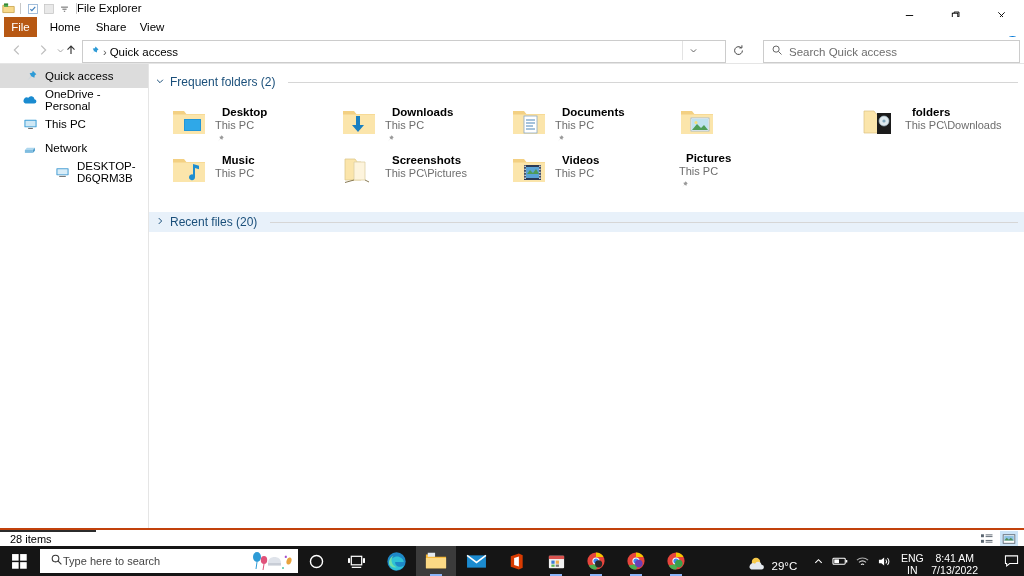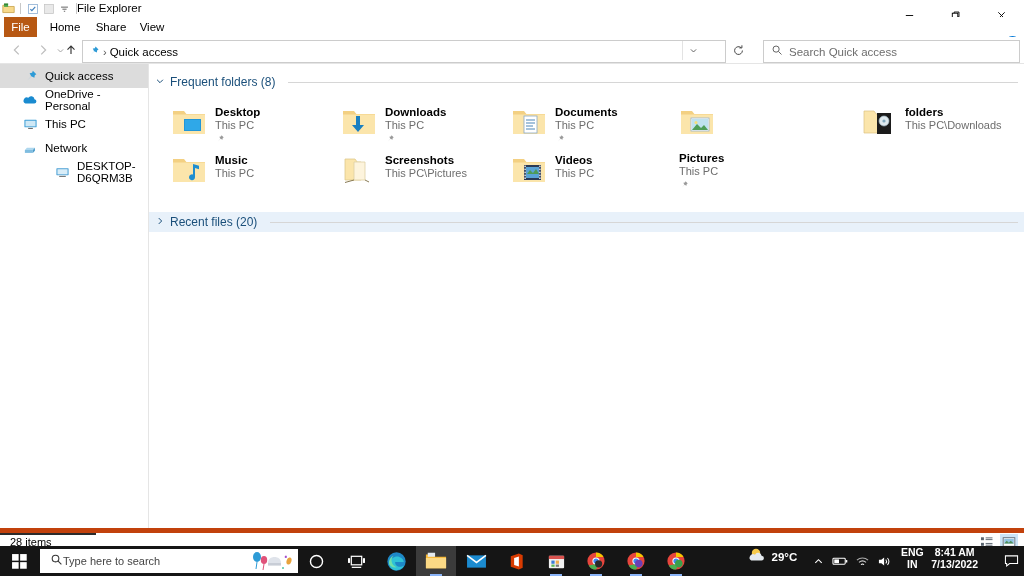--- a/index.html
+++ b/index.html
@@ -59,43 +59,43 @@
 
   
   .content{position:absolute;left:149px;top:64px;width:875px;height:464px;background:#fff;overflow:hidden;}
   .group-hdr{display:flex;align-items:center;gap:5px;height:20px;padding-left:6px;font-size:12px;color:#1a4f7a;}
   .group-hdr.recent{background:#e8f1fa;margin-top:8px;}
   .group-line{flex:1;height:1px;background:#d6d6d6;margin-left:8px;margin-right:6px;}
   .grid{position:relative;}
   .fitem{position:absolute;width:165px;height:46px;display:flex;align-items:flex-start;gap:8px;}
   .fic{width:36px;height:34px;position:relative;flex:0 0 36px;margin-top:2px;}
   .fmeta{padding-top:2px;min-width:0;}
-  .fname{font-size:11.5px;color:#000;font-weight:bold;white-space:nowrap;}
+  .fname{font-size:11.5px;color:#000;font-weight:bold;white-space:nowrap;margin-left:7px;}
   .fsub{font-size:11px;color:#6d6d6d;white-space:nowrap;margin-top:1px;}
   .pin{margin-top:2px;}
 
   
-  .statusbar{position:absolute;left:0;top:528px;width:1024px;height:18px;background:#fff;border-top:5px solid #c2410c;}
+  .statusbar{position:absolute;left:0;top:528px;width:1024px;height:18px;background:#fff;border-top:2px solid #c2410c;}
   .status-txt{position:absolute;left:10px;top:3px;font-size:11px;color:#000;}
   .viewbtns{position:absolute;right:6px;top:1px;display:flex;gap:4px;}
   .viewbtn{width:18px;height:16px;display:flex;align-items:center;justify-content:center;}
   .viewbtn.active{background:#cce4f7;}
 
   
   .taskbar{position:absolute;left:0;top:546px;width:1024px;height:30px;background:#151515;}
   .startbtn{position:absolute;left:0;top:0;width:38px;height:30px;display:flex;align-items:center;justify-content:center;}
   .tb-search{position:absolute;left:40px;top:3px;width:248px;height:24px;background:#fff;display:flex;align-items:center;padding-left:10px;}
   .tb-search .ph{font-size:11px;color:#444;}
   .tb-ill{position:absolute;right:4px;top:1px;}
   .tb-icons{position:absolute;left:296px;top:0;height:30px;display:flex;align-items:center;}
   .tb-ico{width:40px;height:30px;display:flex;align-items:center;justify-content:center;position:relative;}
   .tb-ico.active{background:#3b3b3b;}
   .tb-ico.active:after{content:"";position:absolute;bottom:0;left:8px;width:24px;height:2px;background:#8ab4f8;}
   .tb-ico.run:after{content:"";position:absolute;bottom:0;left:14px;width:12px;height:2px;background:#8ab4f8;}
-  .tray{position:absolute;right:0;top:0;height:30px;display:flex;align-items:flex-start;color:#fff;font-weight:bold;}
+  .tray{position:absolute;right:0;top:0;height:30px;display:flex;align-items:flex-end;color:#fff;}
   .tray-weather{display:flex;align-items:center;gap:5px;margin-right:10px;}
   .tray-temp{font-size:11.5px;color:#fff;}
   .tray-ico{width:22px;height:30px;display:flex;align-items:center;justify-content:center;}
   .tray-lang{width:30px;text-align:center;font-size:10.5px;line-height:12px;color:#fff;margin:0 2px;}
   .tray-clock{text-align:center;font-size:10.5px;line-height:12px;color:#fff;margin:0 20px 0 2px;}
   .tray-action{width:26px;height:30px;display:flex;align-items:center;justify-content:center;}
   .scroll-tick{position:absolute;left:0;top:0;width:96px;height:2px;background:#2b2b2b;}
 </style>
 </head>
 <body>
@@ -273,21 +273,21 @@
   </div>
 
   <div class="content">
 
     <div class="group-hdr" style="margin-top:8px;">
       <span>
         <svg width="10" height="10" viewBox="0 0 12 12">
             <path d="M2.5 4.5L6 8l3.5-3.5" fill="none" stroke="#1a4f7a" stroke-width="1.2"></path>
           </svg>
       </span>
-      <span>Frequent folders (8)</span>
+      <span>Frequent folders (2)</span>
       <span class="group-line"></span>
     </div>
 
     <div class="grid" style="height:112px;">
 
       <div class="fitem" style="left:22px;top:12px;">
         <div class="fic">
           <svg width="36" height="32" viewBox="0 0 36 32">
             <path d="M2 5h11l2.4 3H34v20H2z" fill="#f3d082"></path>
             <path d="M2 8.5h32V28H2z" fill="#fbe5ab"></path>

